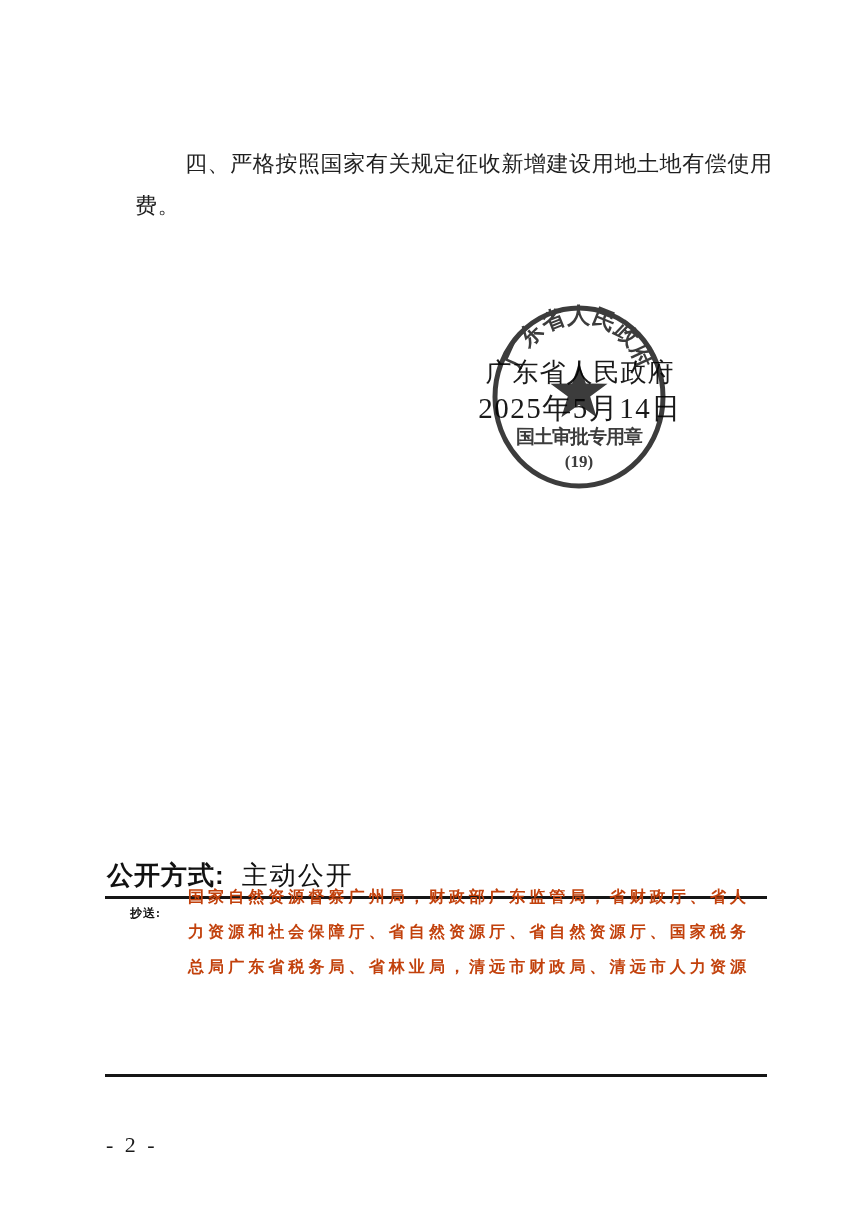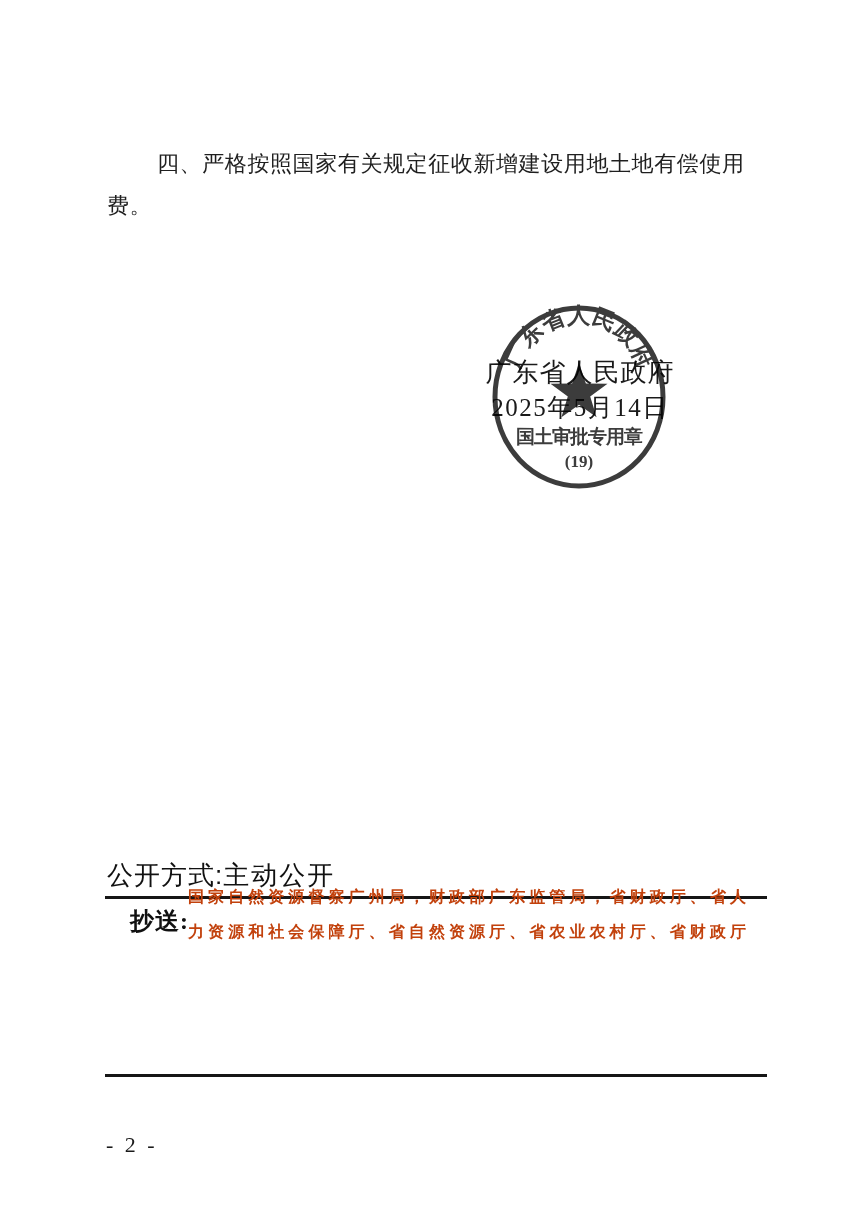--- a/index.html
+++ b/index.html
@@ -21,40 +21,40 @@
   .para {
     position: absolute;
     left: 107px;
     top: 143px;
     width: 660px;
     font-size: 22px;
     line-height: 42px;
     letter-spacing: 0.6px;
     color: #1f1f1f;
   }
-  .para .line { white-space: nowrap; }
+  .para .line { white-space: nowrap; margin-left: 28px; }
   .para .indent { text-indent: 50px; }
 
   
   .sig-block {
     position: absolute;
     left: 420px;
     top: 353px;
     width: 320px;
     text-align: center;
     color: #1a1a1a;
   }
   .sig-issuer {
     font-size: 26px;
     letter-spacing: 1px;
     line-height: 40px;
     white-space: nowrap;
   }
   .sig-date {
-    font-size: 25px;
+    font-size: 29px;
     letter-spacing: 1.5px;
     line-height: 30px;
     white-space: nowrap;
   }
   .seal-svg {
     position: absolute;
     left: 479px;
     top: 300px;
     width: 200px;
     height: 200px;
@@ -70,42 +70,43 @@
   .publicity {
     position: absolute;
     left: 107px;
     top: 858px;
     font-size: 26px;
     white-space: nowrap;
     color: #111;
   }
   .publicity .label {
     font-family: "Liberation Sans", sans-serif;
-    font-weight: normal;
+    font-weight: bold;
     letter-spacing: 1px;
   }
   .publicity .value {
     font-family: Liberation Serif, serif;
     letter-spacing: 2px;
+    margin-left: 17px;
   }
   .rule {
     position: absolute;
     left: 105px;
     width: 662px;
     height: 3px;
     background: #161616;
   }
   .rule-top { top: 896px; }
   .rule-bottom { top: 1074px; }
 
   .cc-label {
     position: absolute;
     left: 130px;
     top: 905px;
-    font-size: 24px;
+    font-size: 12px;
     font-weight: bold;
     letter-spacing: 1px;
     color: #101010;
     white-space: nowrap;
   }
   .cc-body {
     position: absolute;
     left: 188px;
     top: 879px;
     width: 558px;
@@ -160,20 +161,21 @@
 
   <div class="publicity">
     <span class="label">公开方式:</span><span class="value">主动公开</span>
   </div>
 
   <div class="rule rule-top"></div>
 
   <div class="cc-label">抄送:</div>
   <div class="cc-body">
     <div class="cc-line">国家自然资源督察广州局，财政部广东监管局，省财政厅、省人</div>
-    <div class="cc-line">力资源和社会保障厅、省自然资源厅、省农业农村厅、省财政厅</div>
+    <div class="cc-line">力资源和社会保障厅、省自然资源厅、省自然资源厅、国家税务</div>
+    <div class="cc-line">总局广东省税务局、省林业局，清远市财政局、清远市人力资源</div>
   </div>
 
   <div class="rule rule-bottom"></div>
 
   <div class="page-num">- 2 -</div>
 
 </div>
 
 </body></html>

